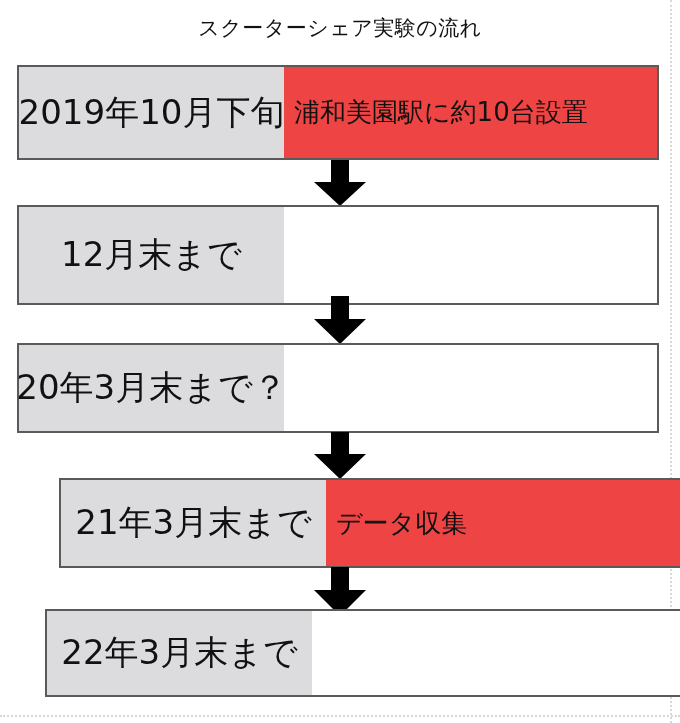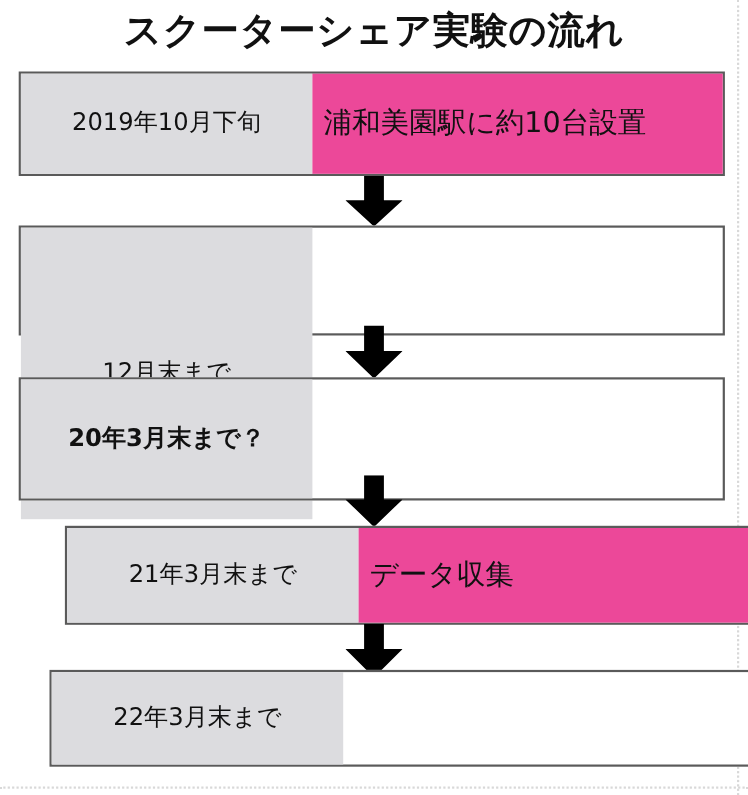--- a/index.html
+++ b/index.html
@@ -41,22 +41,22 @@
     border-top: 2px dotted #d8d8d8;
   }
 
   
   #chart-title {
     position: absolute;
     left: 0;
     top: 6px;
     width: 680px;
     text-align: center;
-    font-size: 34px;
-    font-weight: bold;
+    font-size: 21px;
+    font-weight: normal;
     letter-spacing: 0.5px;
     line-height: 44px;
     color: #111111;
     white-space: nowrap;
   }
 
   
   .flow-row {
     position: absolute;
     left: 17px;
@@ -68,29 +68,29 @@
     align-items: stretch;
   }
   .row-period {
     box-sizing: border-box;
     width: 265px;
     flex: 0 0 265px;
     background: #dcdcdf;
     display: flex;
     align-items: center;
     justify-content: center;
-    font-size: 22px;
+    font-size: 34px;
     line-height: 1.1;
     color: #111111;
     white-space: nowrap;
   }
   .row-action {
     box-sizing: border-box;
     flex: 1 1 auto;
-    background: #ec4899;
+    background: #ef4444;
     display: flex;
     align-items: center;
     justify-content: flex-start;
     padding-left: 10px;
     font-size: 26px;
     line-height: 1.1;
     color: #111111;
     white-space: nowrap;
   }
 
@@ -117,31 +117,31 @@
     <div class="row-period">2019年10月下旬</div>
     <div class="row-action">浦和美園駅に約10台設置</div>
   </div>
 
   <div class="flow-arrow" style="top:160px; height:46px;">
     <svg width="52" height="46" viewBox="0 0 52 46" aria-hidden="true">
       <polygon points="17,0 35,0 35,22 52,22 26,46 0,22 17,22" fill="#000000"></polygon>
     </svg>
   </div>
 
-  <div class="flow-row" style="top:205px; height:100px;flex-direction:column;">
+  <div class="flow-row" style="top:205px; height:100px;">
     <div class="row-period">12月末まで</div>
   </div>
 
   <div class="flow-arrow" style="top:296px; height:48px;">
     <svg width="52" height="48" viewBox="0 0 52 48" aria-hidden="true">
       <polygon points="17,0 35,0 35,23 52,23 26,48 0,23 17,23" fill="#000000"></polygon>
     </svg>
   </div>
 
-  <div class="flow-row" style="top:343px; height:112px;font-weight:bold;">
+  <div class="flow-row" style="top:343px; height:90px;">
     <div class="row-period">20年3月末まで？</div>
   </div>
 
   <div class="flow-arrow" style="top:432px; height:47px;">
     <svg width="52" height="47" viewBox="0 0 52 47" aria-hidden="true">
       <polygon points="17,0 35,0 35,22 52,22 26,47 0,22 17,22" fill="#000000"></polygon>
     </svg>
   </div>
 
   <div class="flow-row" style="top:478px; height:90px;margin-left:42px;">

